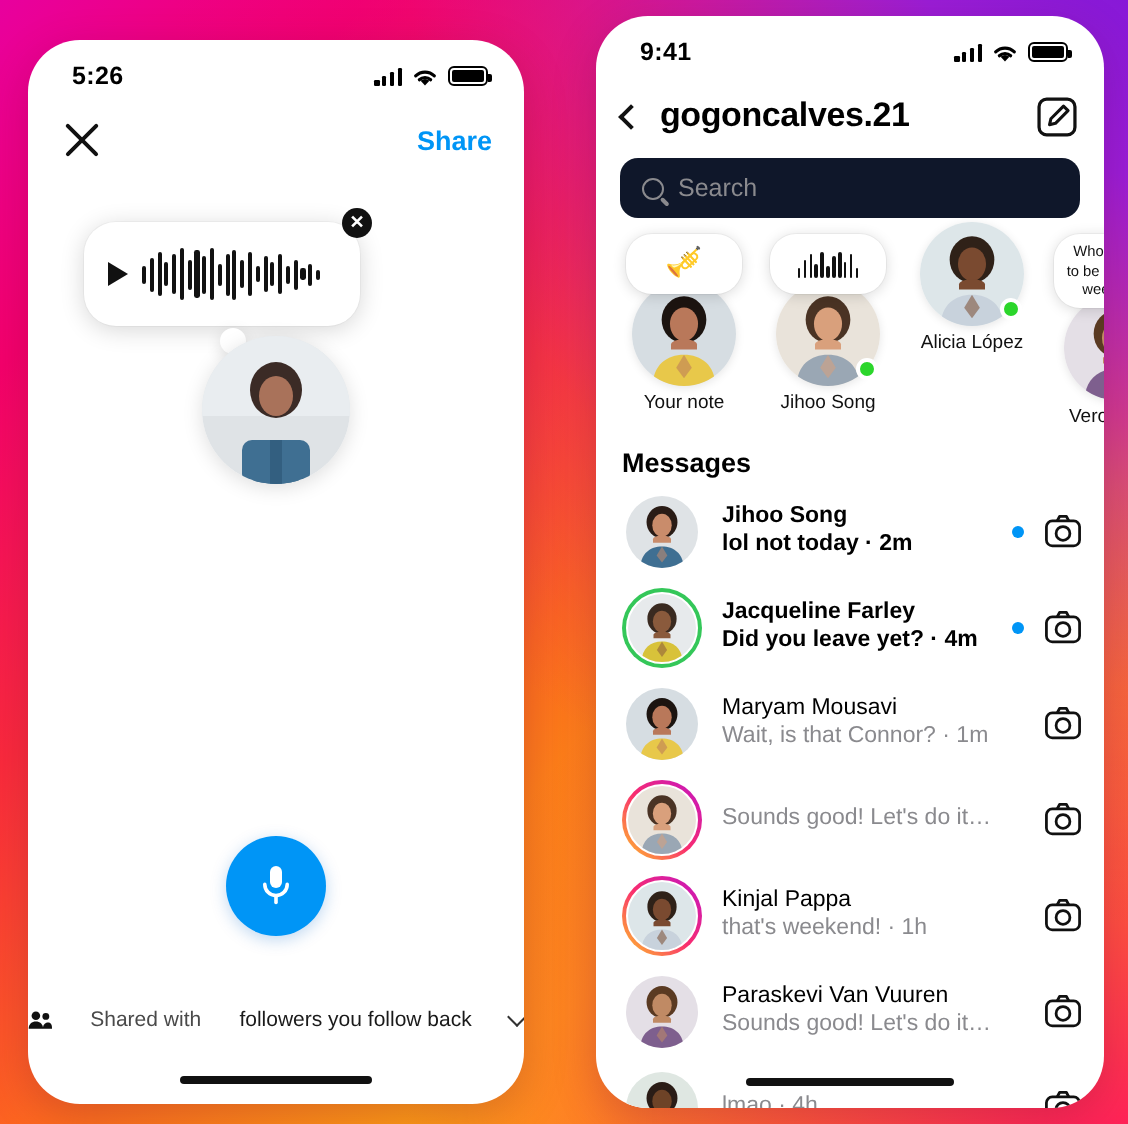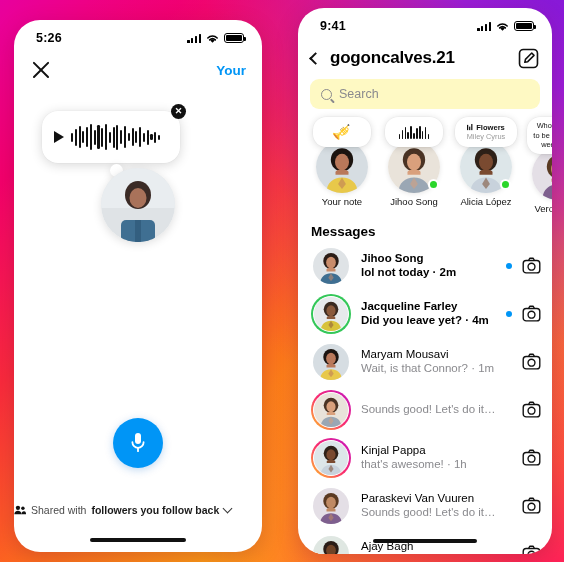--- a/index.html
+++ b/index.html
@@ -117,45 +117,45 @@
 
   .mic-wrap { display:flex; justify-content:center; margin-top: 28px; }
   .mic-btn {
     width: 50px; height: 50px; border-radius: 50%;
     background:#0095F6; display:flex; align-items:center; justify-content:center;
     cursor:pointer; box-shadow: 0 2px 8px rgba(0,100,200,0.25);
   }
 
   .shared-row {
     position:absolute; bottom: 36px; left:0; right:0;
-    display:flex; align-items:center; justify-content:flex-start; gap:5px;
+    display:flex; align-items:center; justify-content:space-between; gap:5px;
     font-size: 10.5px; color:#1a1a1a;
   }
   .shared-row .dim { color:#4a4a4a; }
-  .shared-row .strong { font-weight:bold; }
+  .shared-row .strong { font-weight:normal; }
   .chev-d {
     width:7px;height:7px;border-right:1.4px solid #333;border-bottom:1.4px solid #333;
     transform: rotate(45deg); margin-bottom:3px;
   }
   .home-ind {
     position:absolute; bottom: 10px; left:50%; transform:translateX(-50%);
     width: 96px; height: 4px; border-radius: 3px; background:#111;
   }
 
   
   .r-nav { height:40px; display:flex; align-items:center; gap:8px; padding: 0 13px; }
   .chev-l {
     width:9px;height:9px;border-left:2px solid #111;border-bottom:2px solid #111;
     transform: rotate(45deg); flex:0 0 auto; cursor:pointer; margin-right:2px;
   }
   .r-title { font-size:17px; font-weight:bold; color:#000; flex:1; letter-spacing:-0.2px;}
   .compose { width:21px;height:21px;cursor:pointer;flex:0 0 auto; }
 
   .search {
-    margin: 1px 12px 0 12px; height: 30px; border-radius: 9px; background:#fef9c3;
+    margin: 1px 12px 0 12px; height: 30px; border-radius: 9px; background:#0f172a;
     display:flex; align-items:center; gap:7px; padding: 0 11px;
   }
   .search .q { width:11px;height:11px;border:1.6px solid #8A8A8E;border-radius:50%;position:relative;flex:0 0 auto;}
   .search .q::after{content:"";position:absolute;right:-4px;bottom:-2.6px;width:5px;height:1.6px;background:#8A8A8E;transform:rotate(45deg);border-radius:1px;}
   .search .ph { font-size:12.5px; color:#8A8A8E; }
 
   .notes-row {
     display:flex; gap: 8px; padding: 8px 0 4px 12px; overflow:hidden;
   }
   .note-item { width: 64px; flex:0 0 auto; position:relative; }
@@ -238,21 +238,21 @@
           <path d="M4.9 7.5 A4.6 4.6 0 0 1 11.1 7.5" stroke="#000" stroke-width="1.7" fill="none" stroke-linecap="round"></path>
         </svg>
         <span class="batt">
             <span></span>
           </span>
       </span>
     </div>
 
     <div class="l-nav">
       <div class="close-x"></div>
-      <div class="share-btn">Your</div>
+      <div class="share-btn">Share</div>
     </div>
 
     <div class="voice-area">
 
       <div class="bubble">
         <div class="play-tri"></div>
         <div class="wave" id="waveform">
             <i style="height: 9px;"></i>
             <i style="height: 17px;"></i>
             <i style="height: 22px;"></i>
@@ -402,31 +402,20 @@
     <path d="M20 22 c-3 0 -5 1 -5 2 l0 2 10 0 0 -2 c0 -1 -2 -2 -5 -2 Z" fill="#d9a07c"></path>
     <path d="M8 40 c0 -8 5.4 -12 12 -12 s12 4 12 12 Z" fill="#9aa7b4"></path>
     <path d="M20 28 l-3 5 3 4 3 -4 Z" fill="#d9a07c" opacity=".55"></path>
   </svg>
             </div>
        <span class="online-dot"></span>
      </div>
      <div class="note-name">Jihoo Song</div>
         </div>
         <div class="note-item">
-          <div class="note-bub wide">
-            <div class="note-song-t">
-         <svg width="7" height="7" viewBox="0 0 8 8">
-           <rect x="0" y="1" width="1.4" height="6" fill="#111"></rect>
-           <rect x="2.4" y="3" width="1.4" height="4" fill="#111"></rect>
-           <rect x="4.8" y="0" width="1.4" height="7" fill="#111"></rect>
-         </svg>
-              <span>Flowers</span>
-       </div>
-       <div class="note-song-s">Miley Cyrus</div>
-          </div>
      <div class="note-av-wrap">
        <div class="note-av">
               <svg class="ph-img" viewBox="0 0 40 40" preserveAspectRatio="xMidYMid slice">
     <rect width="40" height="40" fill="#dde6e9"></rect>
     <ellipse cx="20" cy="14.5" rx="8.6" ry="9" fill="#2f2118"></ellipse>
     <ellipse cx="20" cy="16.2" rx="5.4" ry="6.4" fill="#7a4a30"></ellipse>
     <path d="M20 22 c-3 0 -5 1 -5 2 l0 2 10 0 0 -2 c0 -1 -2 -2 -5 -2 Z" fill="#7a4a30"></path>
     <path d="M8 40 c0 -8 5.4 -12 12 -12 s12 4 12 12 Z" fill="#c8d2dc"></path>
     <path d="M20 28 l-3 5 3 4 3 -4 Z" fill="#7a4a30" opacity=".55"></path>
   </svg>
@@ -562,21 +551,21 @@
     <ellipse cx="20" cy="14.5" rx="8.6" ry="9" fill="#2f2118"></ellipse>
     <ellipse cx="20" cy="16.2" rx="5.4" ry="6.4" fill="#7a4a30"></ellipse>
     <path d="M20 22 c-3 0 -5 1 -5 2 l0 2 10 0 0 -2 c0 -1 -2 -2 -5 -2 Z" fill="#7a4a30"></path>
     <path d="M8 40 c0 -8 5.4 -12 12 -12 s12 4 12 12 Z" fill="#c8d2dc"></path>
     <path d="M20 28 l-3 5 3 4 3 -4 Z" fill="#7a4a30" opacity=".55"></path>
   </svg>
             </div>
      </div>
      <div class="msg-text">
        <div class="msg-name">Kinjal Pappa</div>
-       <div class="msg-prev">that's awesome! · 1h</div>
+       <div class="msg-prev">that's weekend! · 1h</div>
      </div>
      <span class="dot-blue hide"></span>
      <svg class="cam" viewBox="0 0 22 22">
        <rect x="1.4" y="5.2" width="19.2" height="14.4" rx="3.4" stroke="#111" stroke-width="1.6" fill="none"></rect>
        <circle cx="11" cy="12.4" r="4" stroke="#111" stroke-width="1.6" fill="none"></circle>
        <path d="M7.6 5.2 l1.4 -2.6 h4 l1.4 2.6" stroke="#111" stroke-width="1.6" fill="none" stroke-linejoin="round"></path>
      </svg>
         </div>
         <div class="msg-row">
           <div class="av-ring plain">
@@ -609,21 +598,20 @@
     <rect width="40" height="40" fill="#dfe7e2"></rect>
     <ellipse cx="20" cy="14.5" rx="8.6" ry="9" fill="#2a1c16"></ellipse>
     <ellipse cx="20" cy="16.2" rx="5.4" ry="6.4" fill="#6e4327"></ellipse>
     <path d="M20 22 c-3 0 -5 1 -5 2 l0 2 10 0 0 -2 c0 -1 -2 -2 -5 -2 Z" fill="#6e4327"></path>
     <path d="M8 40 c0 -8 5.4 -12 12 -12 s12 4 12 12 Z" fill="#e0e4e8"></path>
     <path d="M20 28 l-3 5 3 4 3 -4 Z" fill="#6e4327" opacity=".55"></path>
   </svg>
             </div>
      </div>
      <div class="msg-text">
-       <div class="msg-name">Ajay Bagh</div>
        <div class="msg-prev">lmao · 4h</div>
      </div>
      <span class="dot-blue hide"></span>
      <svg class="cam" viewBox="0 0 22 22">
        <rect x="1.4" y="5.2" width="19.2" height="14.4" rx="3.4" stroke="#111" stroke-width="1.6" fill="none"></rect>
        <circle cx="11" cy="12.4" r="4" stroke="#111" stroke-width="1.6" fill="none"></circle>
        <path d="M7.6 5.2 l1.4 -2.6 h4 l1.4 2.6" stroke="#111" stroke-width="1.6" fill="none" stroke-linejoin="round"></path>
      </svg>
         </div>
       </div>

